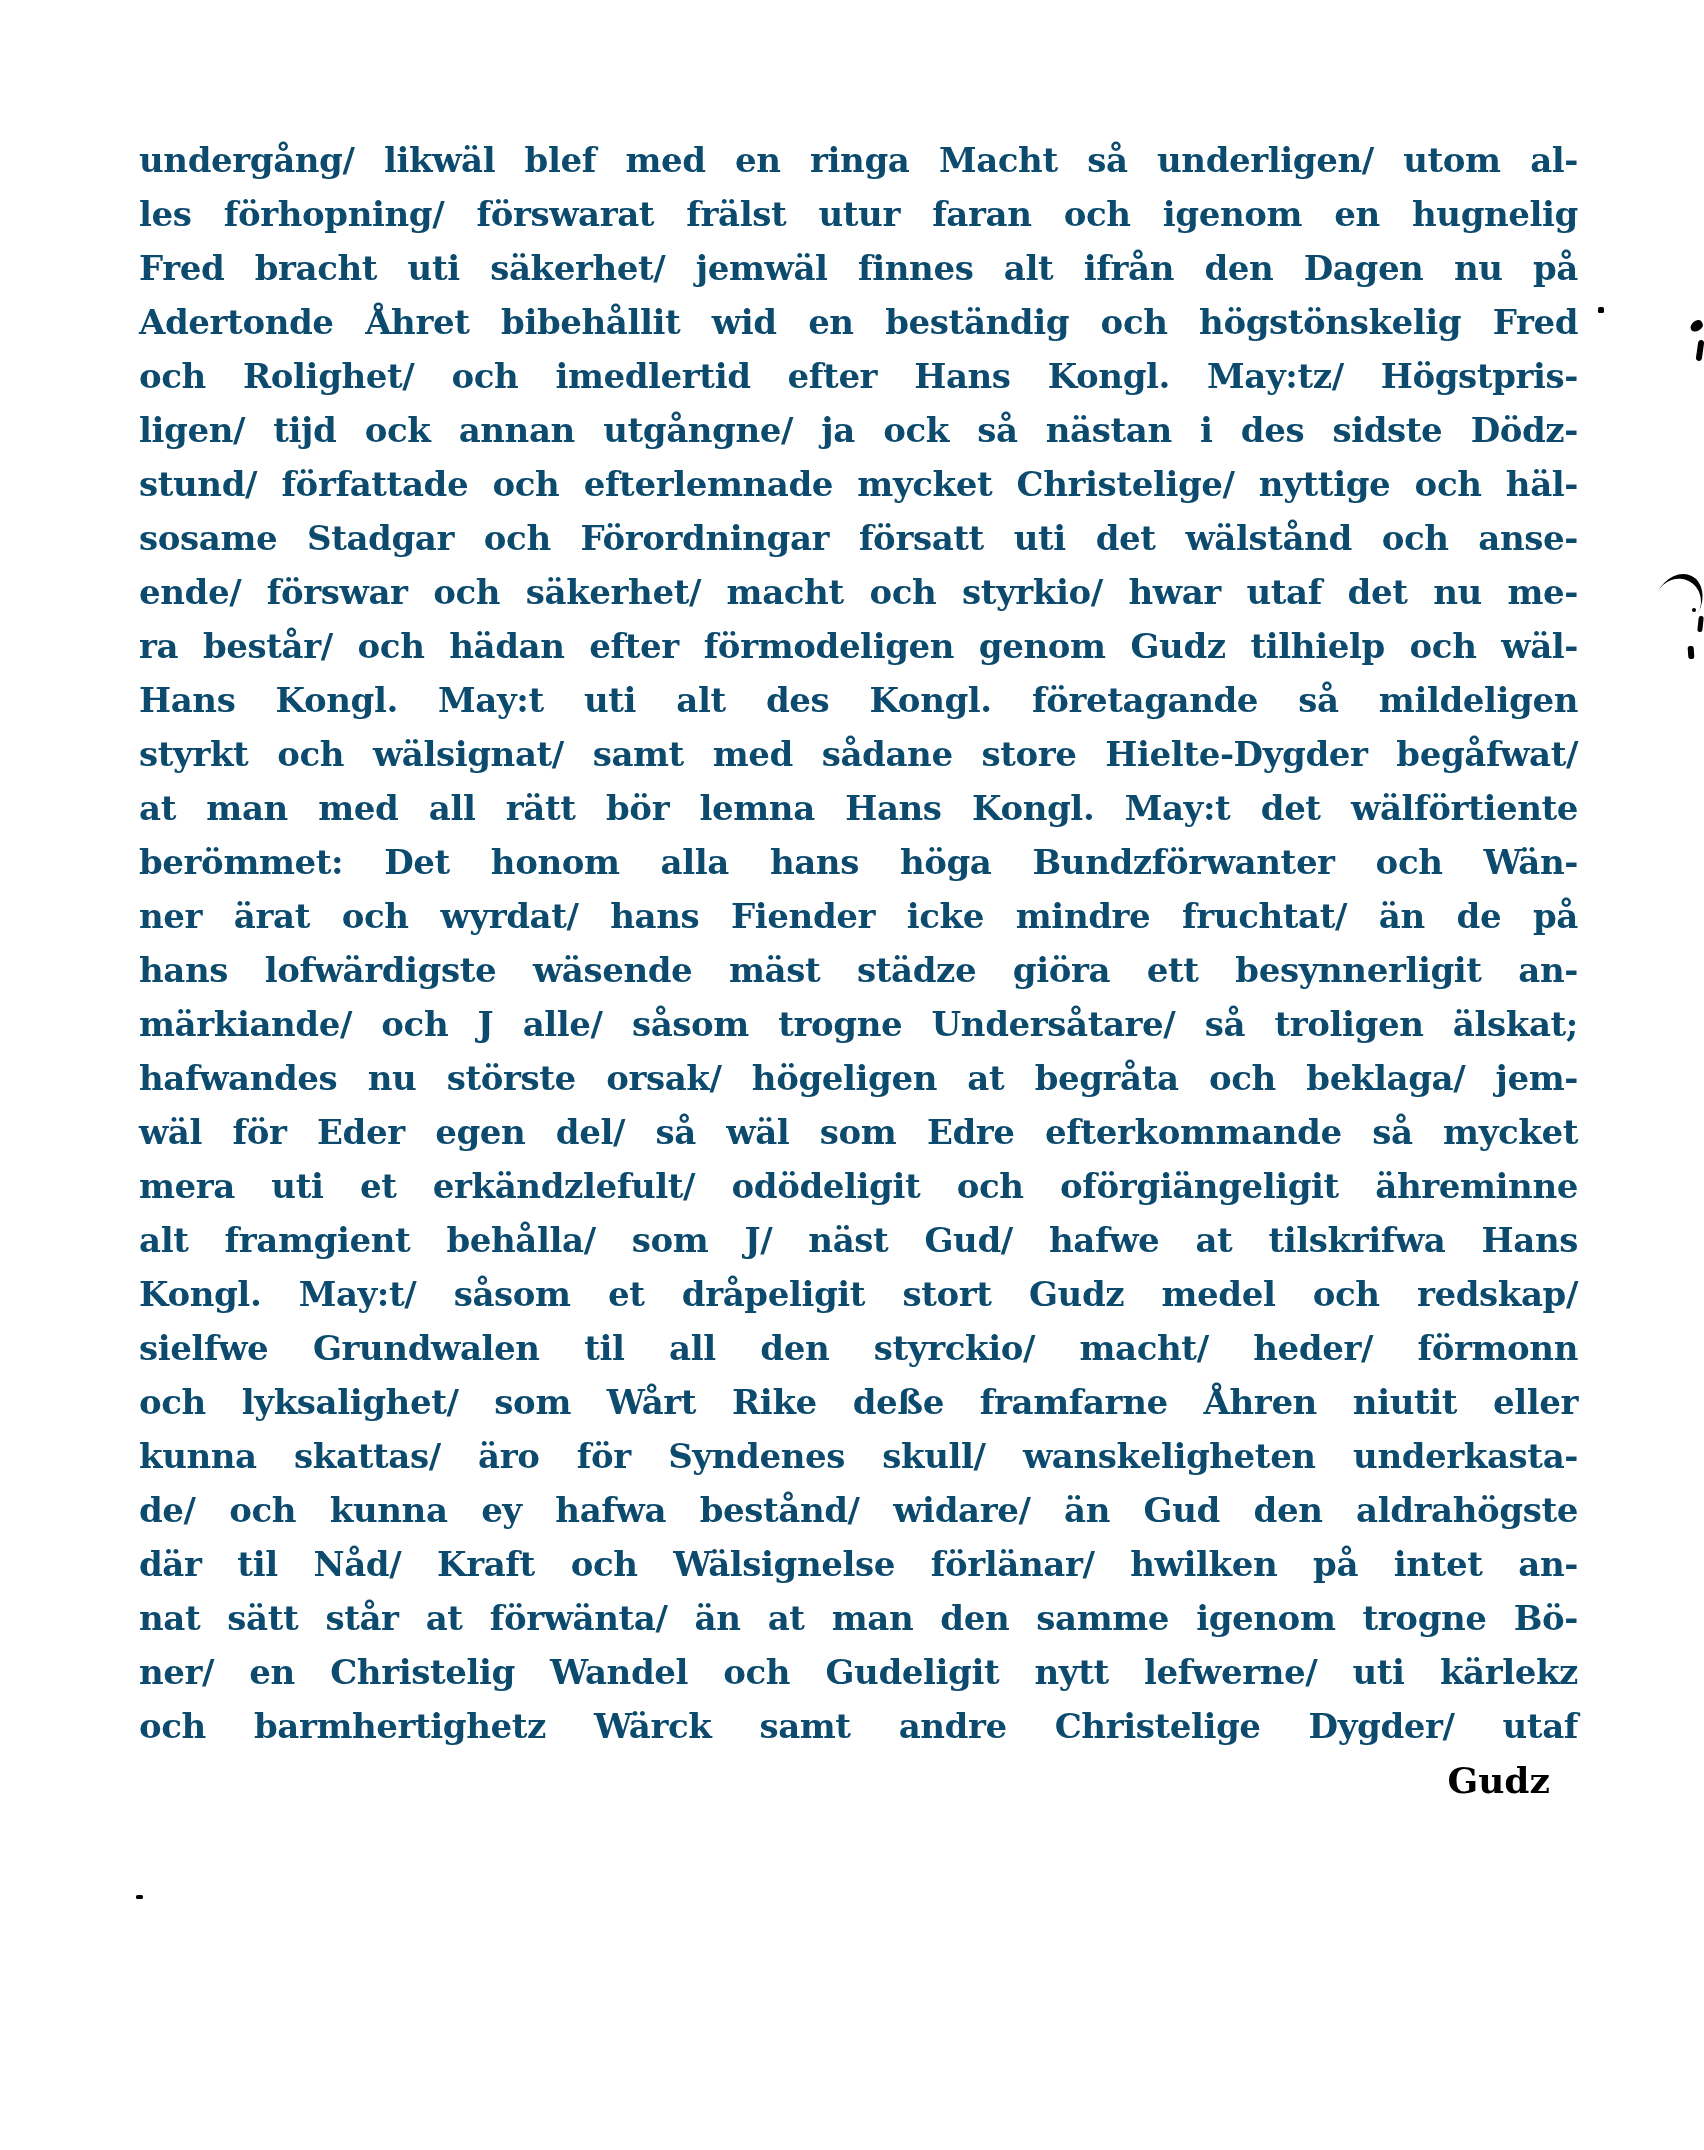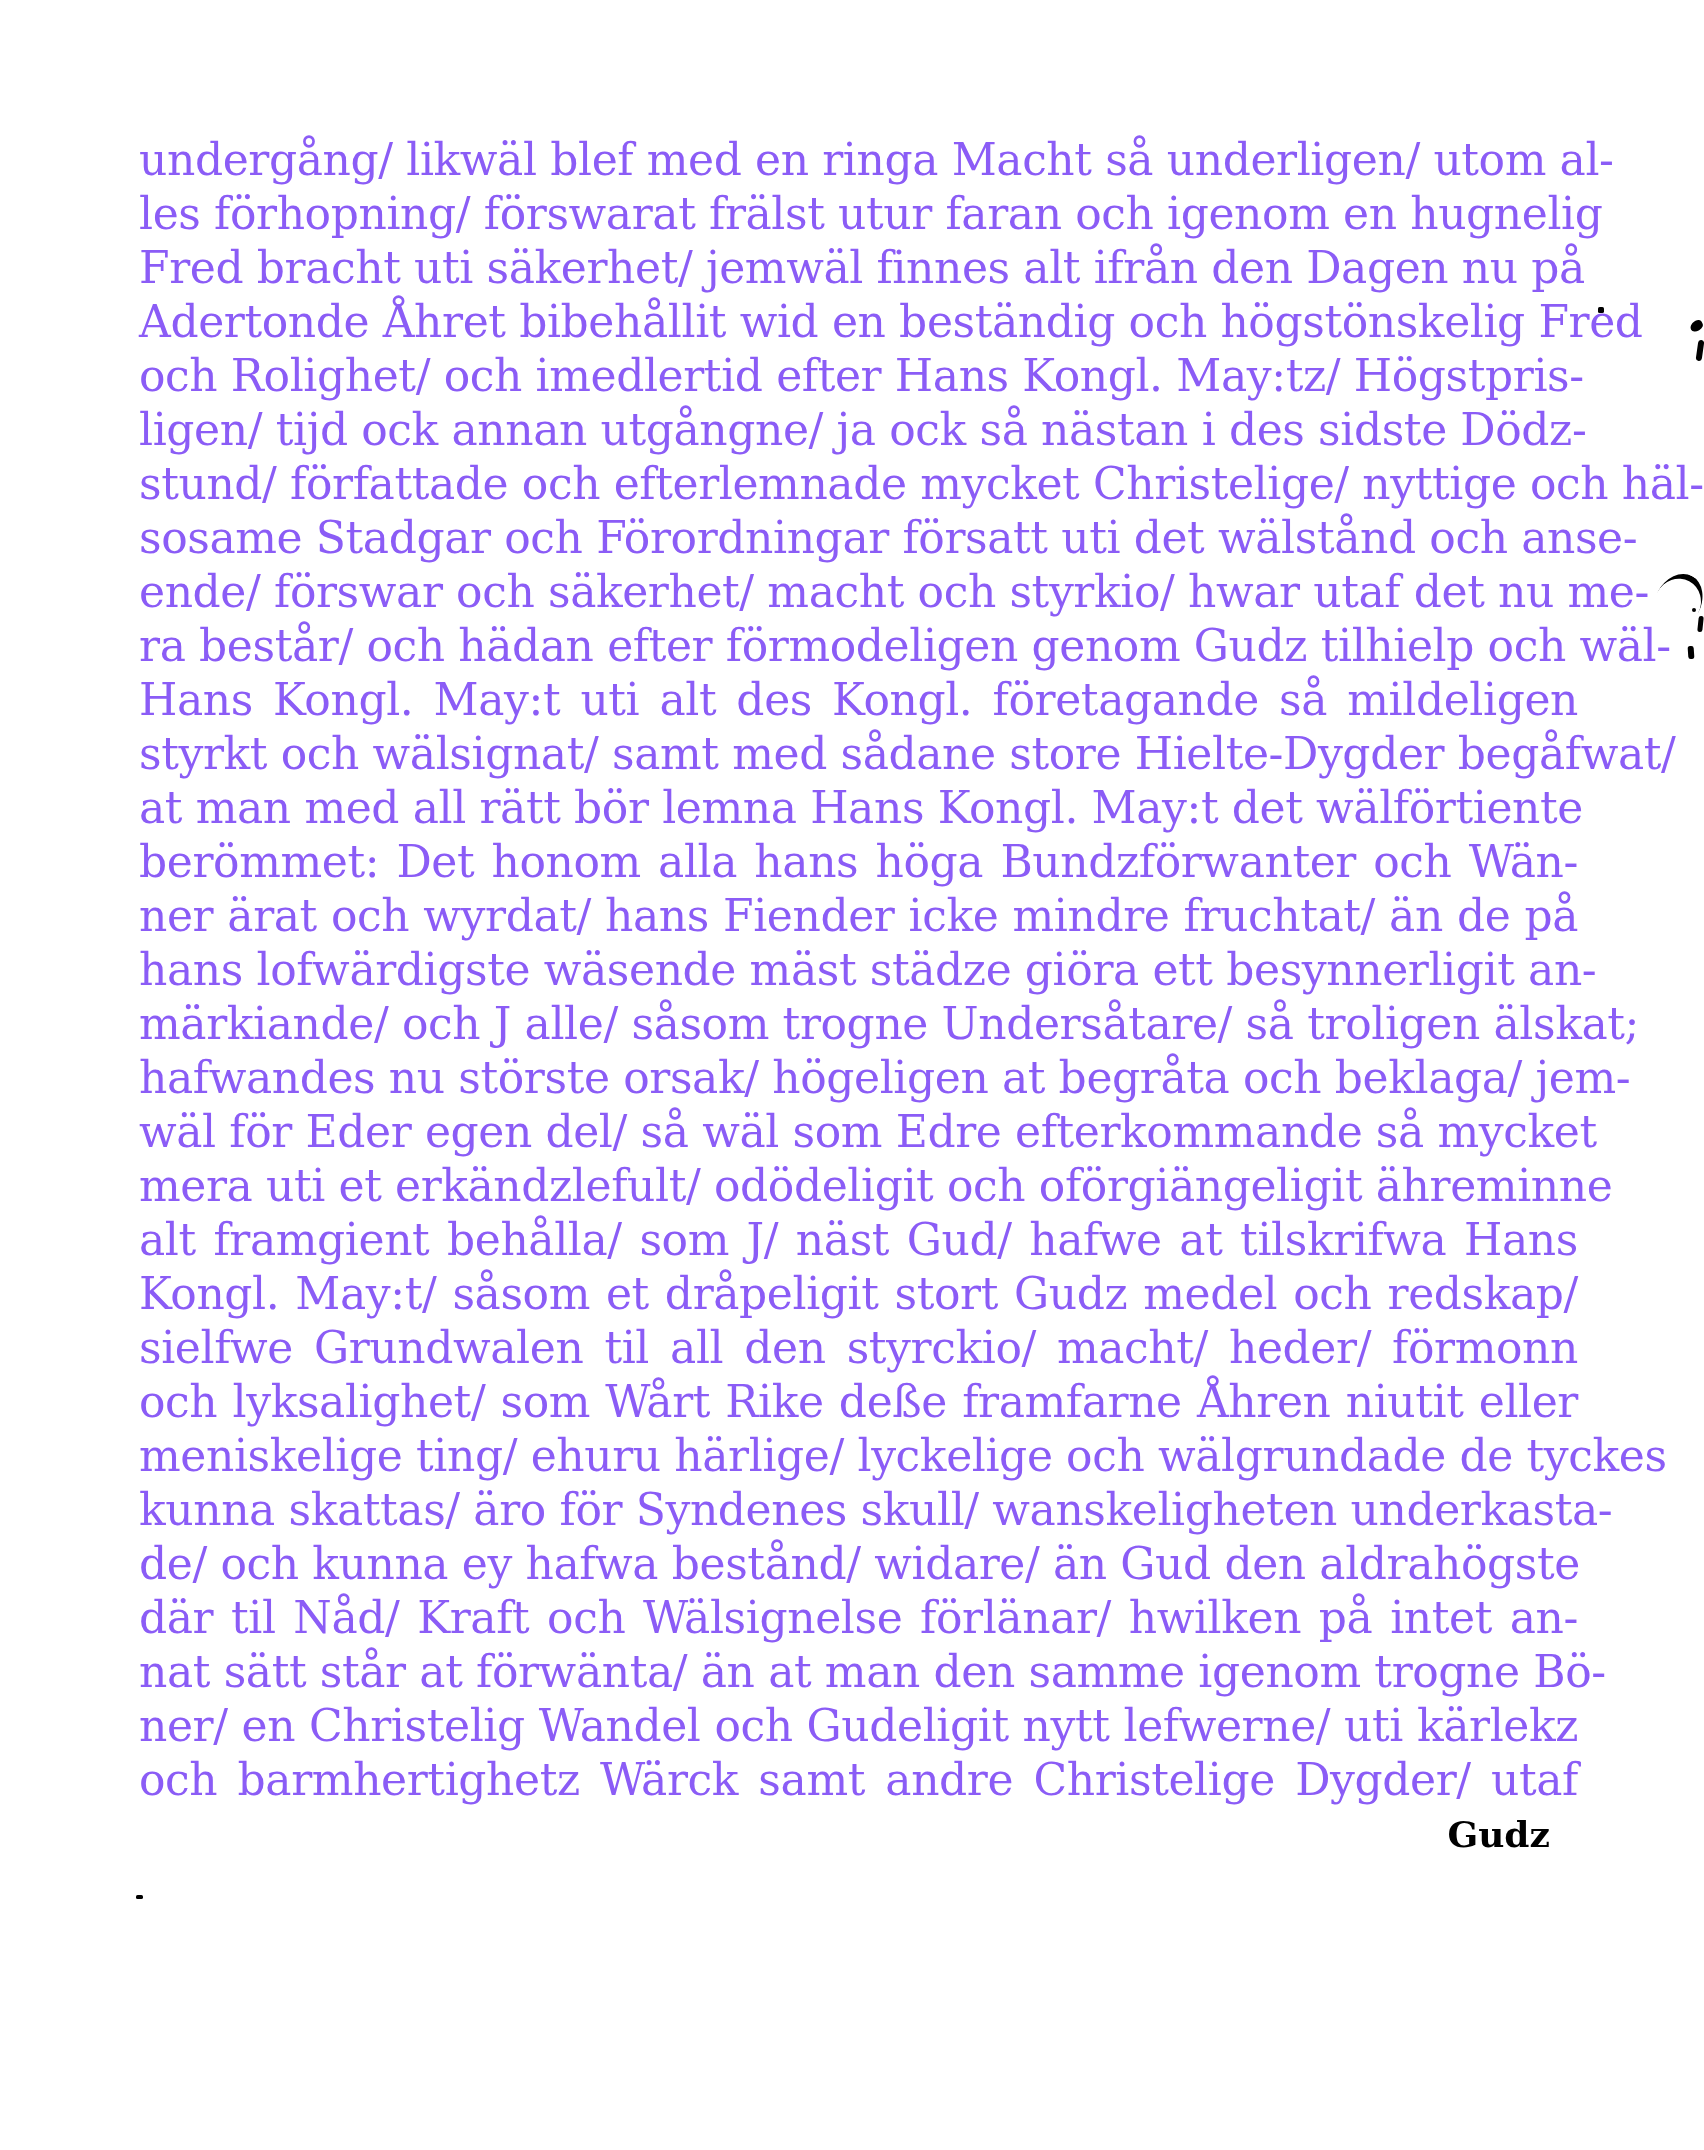--- a/index.html
+++ b/index.html
@@ -16,28 +16,28 @@
     overflow: hidden;
   }
   .textblock {
     position: absolute;
     left: 139px;
     top: 133px;
     width: 1439px;
   }
   .line {
     font-family: "DejaVu Serif", serif;
-    font-weight: 400;
-    font-size: 44px;
+    font-weight: 700;
+    font-size: 34px;
     line-height: 54px;
     letter-spacing: -0.4px;
     text-align: justify;
     text-align-last: justify;
     white-space: nowrap;
-    color: #8b5cf6;
+    color: #0c4a6e;
     
     transform: none;
   }
   .catchword {
     font-family: "DejaVu Serif", serif;
     font-weight: 700;
     font-size: 36px;
     line-height: 54px;
     text-align-last: right;
     padding-right: 28px;
@@ -89,21 +89,20 @@
     <div class="line">ner ärat och wyrdat/ hans Fiender icke mindre fruchtat/ än de på</div>
     <div class="line">hans lofwärdigste wäsende mäst städze giöra ett besynnerligit an-</div>
     <div class="line">märkiande/ och J alle/ såsom trogne Undersåtare/ så troligen älskat;</div>
     <div class="line">hafwandes nu störste orsak/ högeligen at begråta och beklaga/ jem-</div>
     <div class="line">wäl för Eder egen del/ så wäl som Edre efterkommande så mycket</div>
     <div class="line">mera uti et erkändzlefult/ odödeligit och oförgiängeligit ähreminne</div>
     <div class="line">alt framgient behålla/ som J/ näst Gud/ hafwe at tilskrifwa Hans</div>
     <div class="line">Kongl. May:t/ såsom et dråpeligit stort Gudz medel och redskap/</div>
     <div class="line">sielfwe Grundwalen til all den styrckio/ macht/ heder/ förmonn</div>
     <div class="line">och lyksalighet/ som Wårt Rike deße framfarne Åhren niutit eller</div>
-    <div class="line">meniskelige ting/ ehuru härlige/ lyckelige och wälgrundade de tyckes</div>
     <div class="line">kunna skattas/ äro för Syndenes skull/ wanskeligheten underkasta-</div>
     <div class="line">de/ och kunna ey hafwa bestånd/ widare/ än Gud den aldrahögste</div>
     <div class="line">där til Nåd/ Kraft och Wälsignelse förlänar/ hwilken på intet an-</div>
     <div class="line">nat sätt står at förwänta/ än at man den samme igenom trogne Bö-</div>
     <div class="line">ner/ en Christelig Wandel och Gudeligit nytt lefwerne/ uti kärlekz</div>
     <div class="line">och barmhertighetz Wärck samt andre Christelige Dygder/ utaf</div>
     <div class="catchword">Gudz</div>
   </div>
 
   <div class="smudge smudge-dot-a"></div>

